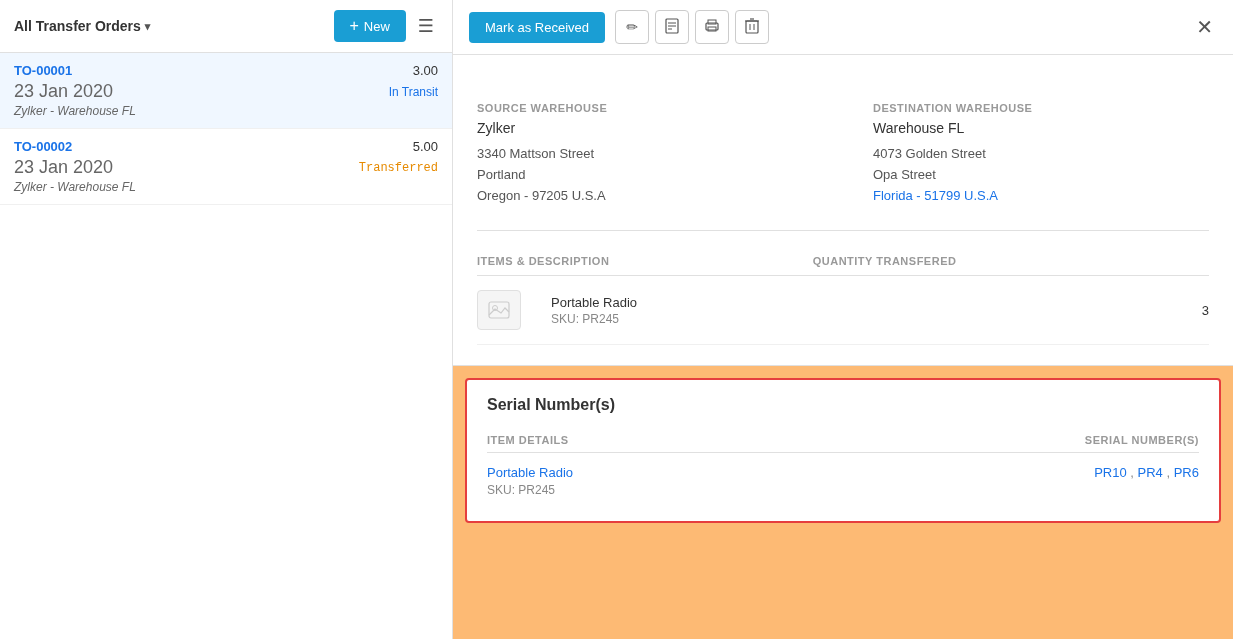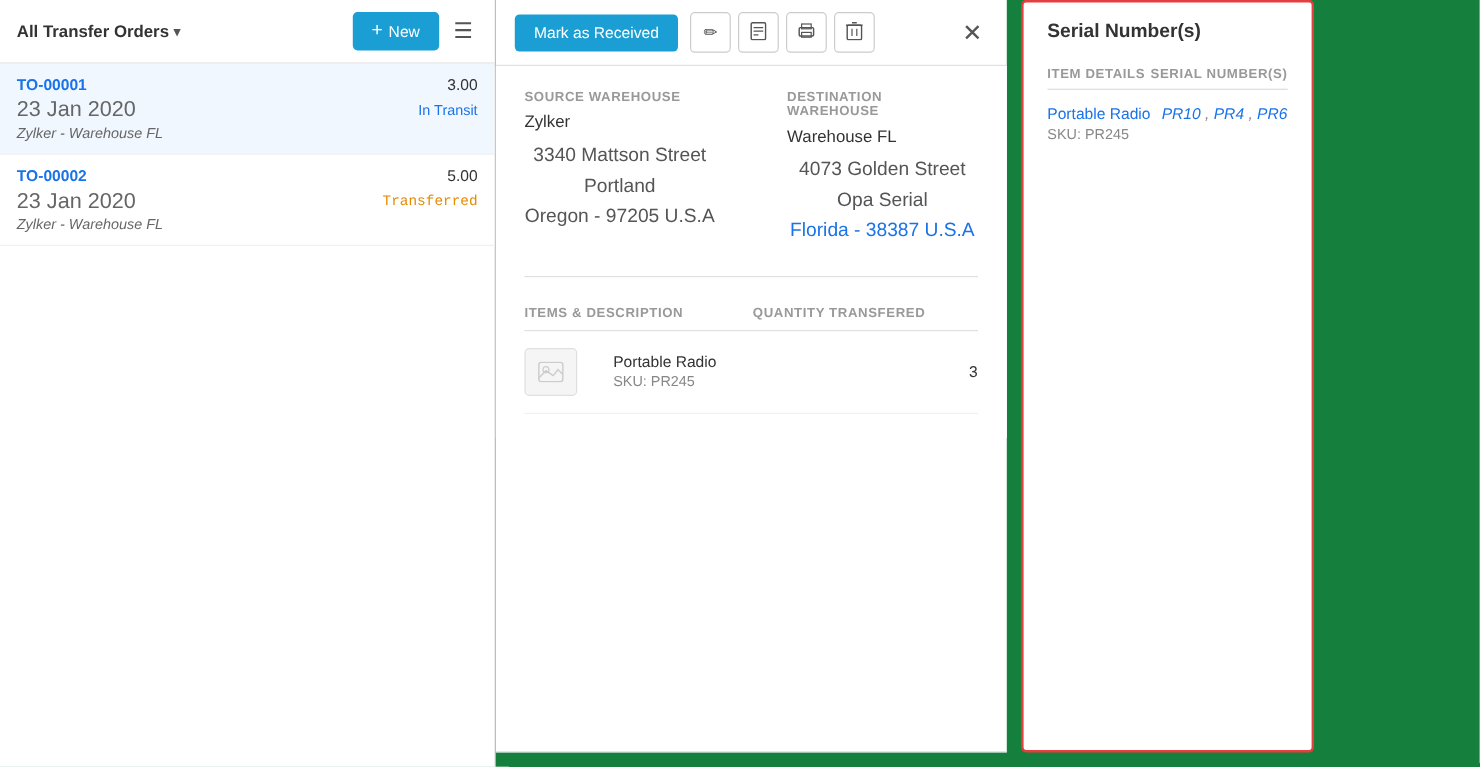--- a/index.html
+++ b/index.html
@@ -1,20 +1,20 @@
 <!DOCTYPE html>
 <html><head>
   <meta charset="utf-8">
   <style>
     * { box-sizing: border-box; margin: 0; padding: 0; }
     body { font-family: Arial, sans-serif; font-size: 13px; color: #333; background: #f5f5f5; display: flex; height: 639px; overflow: hidden; }
 
     
     .sidebar {
-      width: 413px;
+      width: 453px;
       background: #fff;
       border-right: 1px solid #e0e0e0;
       display: flex;
       flex-direction: column;
       flex-shrink: 0;
     }
     .sidebar-header {
       display: flex;
       align-items: center;
       justify-content: space-between;
@@ -80,23 +80,23 @@
     }
     .list-item-date { color: #666; font-size: 18px; }
     .status-in-transit { color: #1a73e8; font-size: 12px; }
     .status-transferred { color: #e68a00; font-size: 12px; font-family: Liberation Mono, monospace; }
     .list-item-route { color: #666; font-size: 12px; margin-top: 2px; font-style: italic; }
 
     
     .main {
       flex: 1;
       display: flex;
-      flex-direction: row;
+      flex-direction: column;
       overflow-y: auto;
-      background: #15803d;
+      background: #fdba74;
       padding: 0;
     }
 
     
     .top-panel {
       background: #fff;
       border-bottom: 1px solid #e0e0e0;
       margin-bottom: 12px;
     }
     .toolbar {
@@ -148,31 +148,31 @@
     
     .detail-section {
       padding: 20px 24px;
       background: #fff;
     }
     .warehouse-row {
       display: flex;
       gap: 60px;
       margin-bottom: 24px;
     }
-    .warehouse-col { flex: 1; }
+    .warehouse-col { flex: 1; margin-top: 27px; }
     .warehouse-label {
       font-size: 11px;
       color: #999;
       font-weight: 600;
       letter-spacing: 0.5px;
       margin-bottom: 6px;
       text-transform: uppercase;
     }
     .warehouse-name { font-size: 14px; color: #333; margin-bottom: 8px; font-weight: 400; }
-    .warehouse-addr { font-size: 16px; color: #555; line-height: 1.6; text-align: center; }
+    .warehouse-addr { font-size: 13px; color: #555; line-height: 1.6; }
     .warehouse-addr .highlight { color: #1a73e8; }
 
     .divider { border: none; border-top: 1px solid #e0e0e0; margin: 4px 0 16px; }
 
     
     .items-table { width: 100%; border-collapse: collapse; }
     .items-table thead tr { border-bottom: 1px solid #e0e0e0; }
     .items-table th {
       text-align: left;
       font-size: 11px;
@@ -224,21 +224,21 @@
       font-weight: 600;
       letter-spacing: 0.5px;
       padding: 6px 0;
       border-bottom: 1px solid #e0e0e0;
       text-transform: uppercase;
     }
     .serial-table th.right { text-align: right; }
     .serial-table td { padding: 12px 0 8px; vertical-align: top; }
     .serial-item-name { color: #1a73e8; font-size: 13px; }
     .serial-item-sku { color: #888; font-size: 12px; margin-top: 3px; }
-    .serial-numbers { text-align: right; font-size: 13px; color: #888; font-style: italic; }
+    .serial-numbers { text-align: right; font-size: 13px; color: #888; }
     .serial-numbers .sn-link { color: #1a73e8; font-weight: 500; }
   </style>
 </head>
 <body>
 
 <div class="sidebar">
   <div class="sidebar-header">
     <div class="sidebar-title">
       <span>All Transfer Orders</span>
       <span class="chevron">▾</span>
@@ -338,22 +338,22 @@
             <div>3340 Mattson Street</div>
             <div>Portland</div>
             <div>Oregon - 97205 U.S.A</div>
           </div>
         </div>
         <div class="warehouse-col">
           <div class="warehouse-label">DESTINATION WAREHOUSE</div>
           <div class="warehouse-name">Warehouse FL</div>
           <div class="warehouse-addr">
             <div>4073 Golden Street</div>
-            <div>Opa Serial</div>
-            <div class="highlight">Florida - 38387 U.S.A</div>
+            <div>Opa Street</div>
+            <div class="highlight">Florida - 51799 U.S.A</div>
           </div>
         </div>
       </div>
 
       <hr class="divider">
 
       <table class="items-table">
         <thead>
           <tr>
             <th colspan="2">ITEMS &amp; DESCRIPTION</th>

